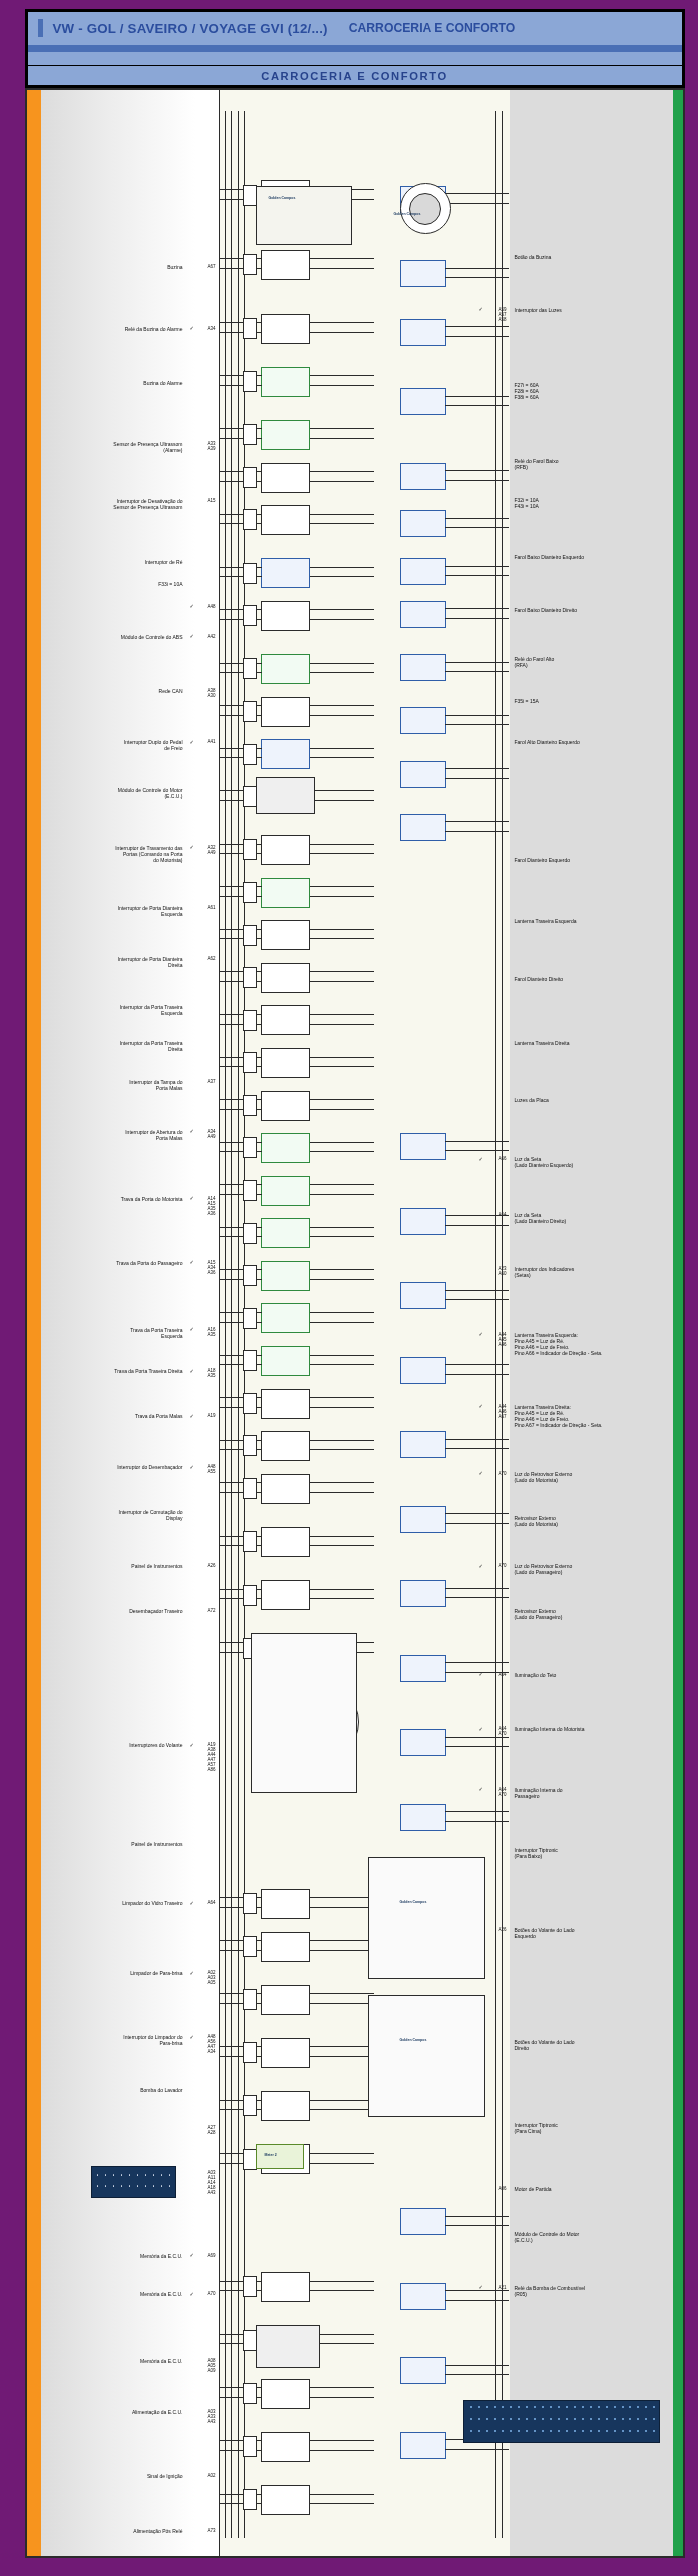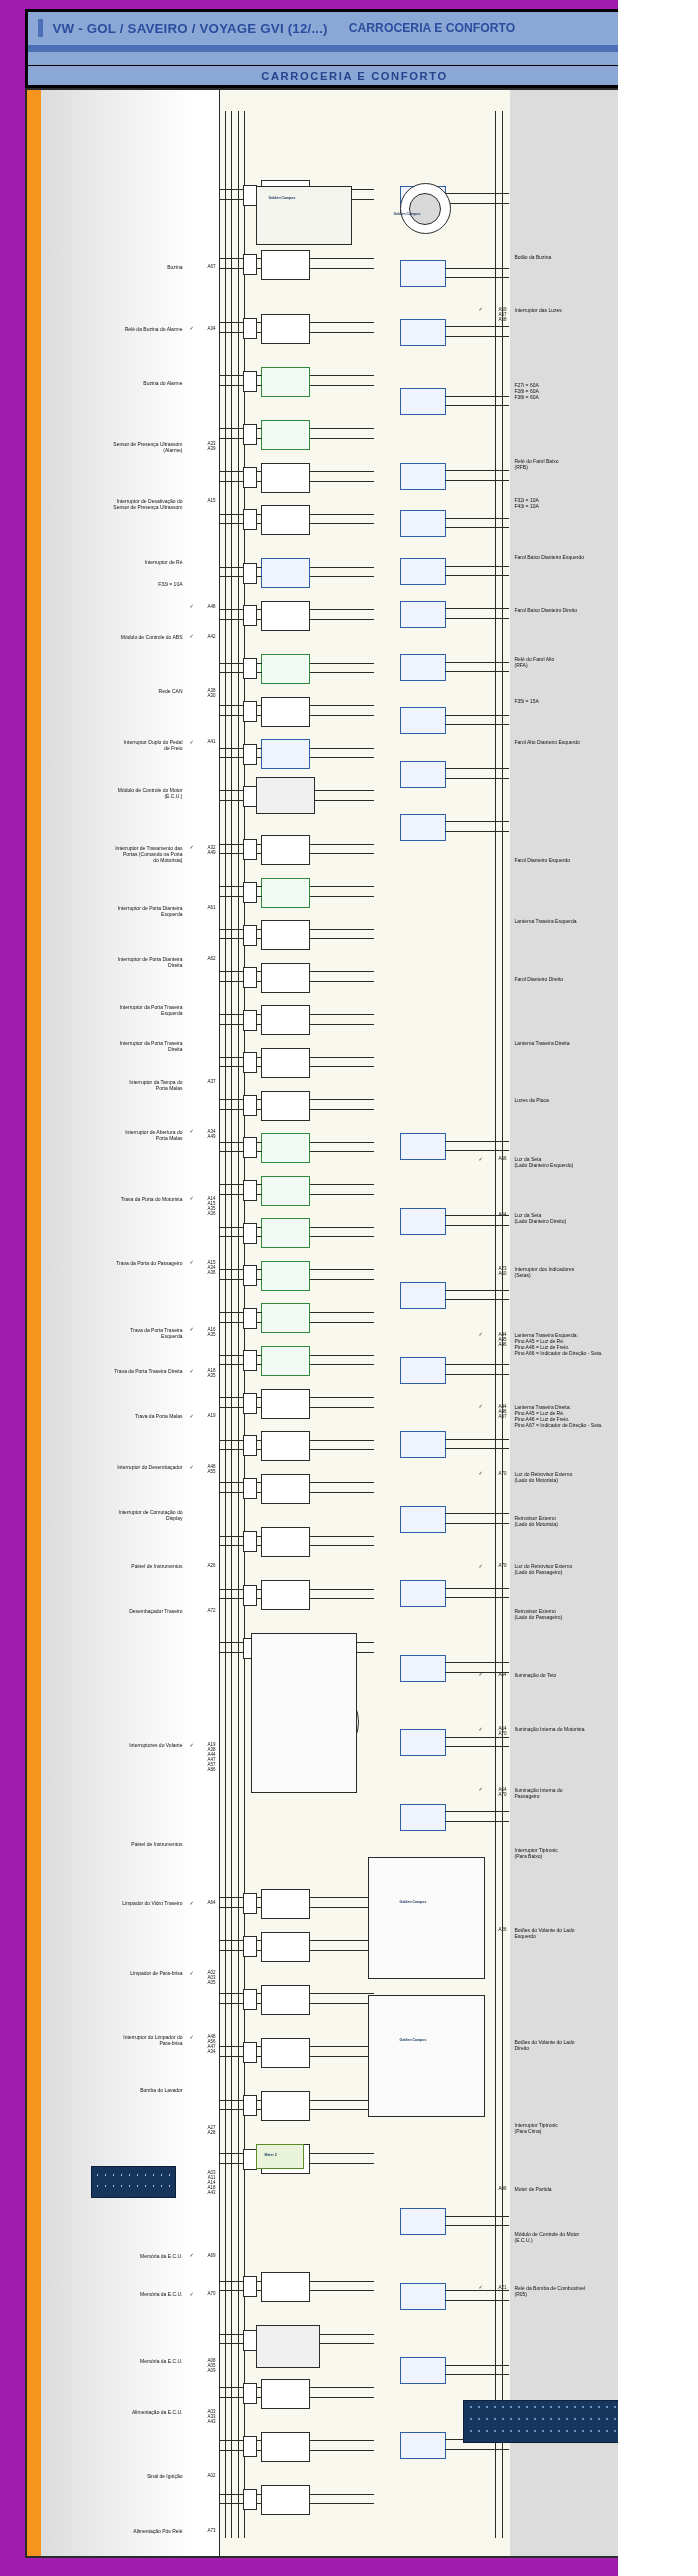--- a/index.html
+++ b/index.html
@@ -1,17 +1,17 @@
 <!DOCTYPE html>
 <html style="font-size:8.5px"><head>
 <meta charset="utf-8">
 <style>
   html,body{margin:0;padding:0;background:#fff;}
   body{font-family:"Liberation Sans", sans-serif;}
-  #page{position:relative;width:618px;height:2576px;background:#a21caf;overflow:hidden;}
+  #page{position:relative;width:698px;height:2576px;background:#701a75;overflow:hidden;}
 
   
   .hdr-wrap{position:absolute;left:24.5px;top:8.5px;width:660px;height:57px;border:3.7px solid #000;box-sizing:border-box;background:#8ba7d6;}
   .hdr-top{position:absolute;left:0;top:0;width:100%;height:33px;background:#8ba7d6;display:flex;align-items:center;}
   .hdr-tab{width:4.8px;height:18px;background:#4a6fb5;margin-left:10.6px;margin-right:9.6px;}
   .hdr-title{color:#2b4d9e;font-size:13.3px;font-weight:bold;letter-spacing:0.2px;white-space:nowrap;}
   .hdr-sub{color:#2b4d9e;font-size:12.2px;font-weight:bold;margin-left:21px;white-space:nowrap;}
   .hdr-bar{position:absolute;left:0;top:33px;width:100%;height:7.5px;background:#4a6fb5;}
   .hdr-bot{position:absolute;left:0;top:40px;width:100%;height:13.3px;background:#8ba7d6;}
 

